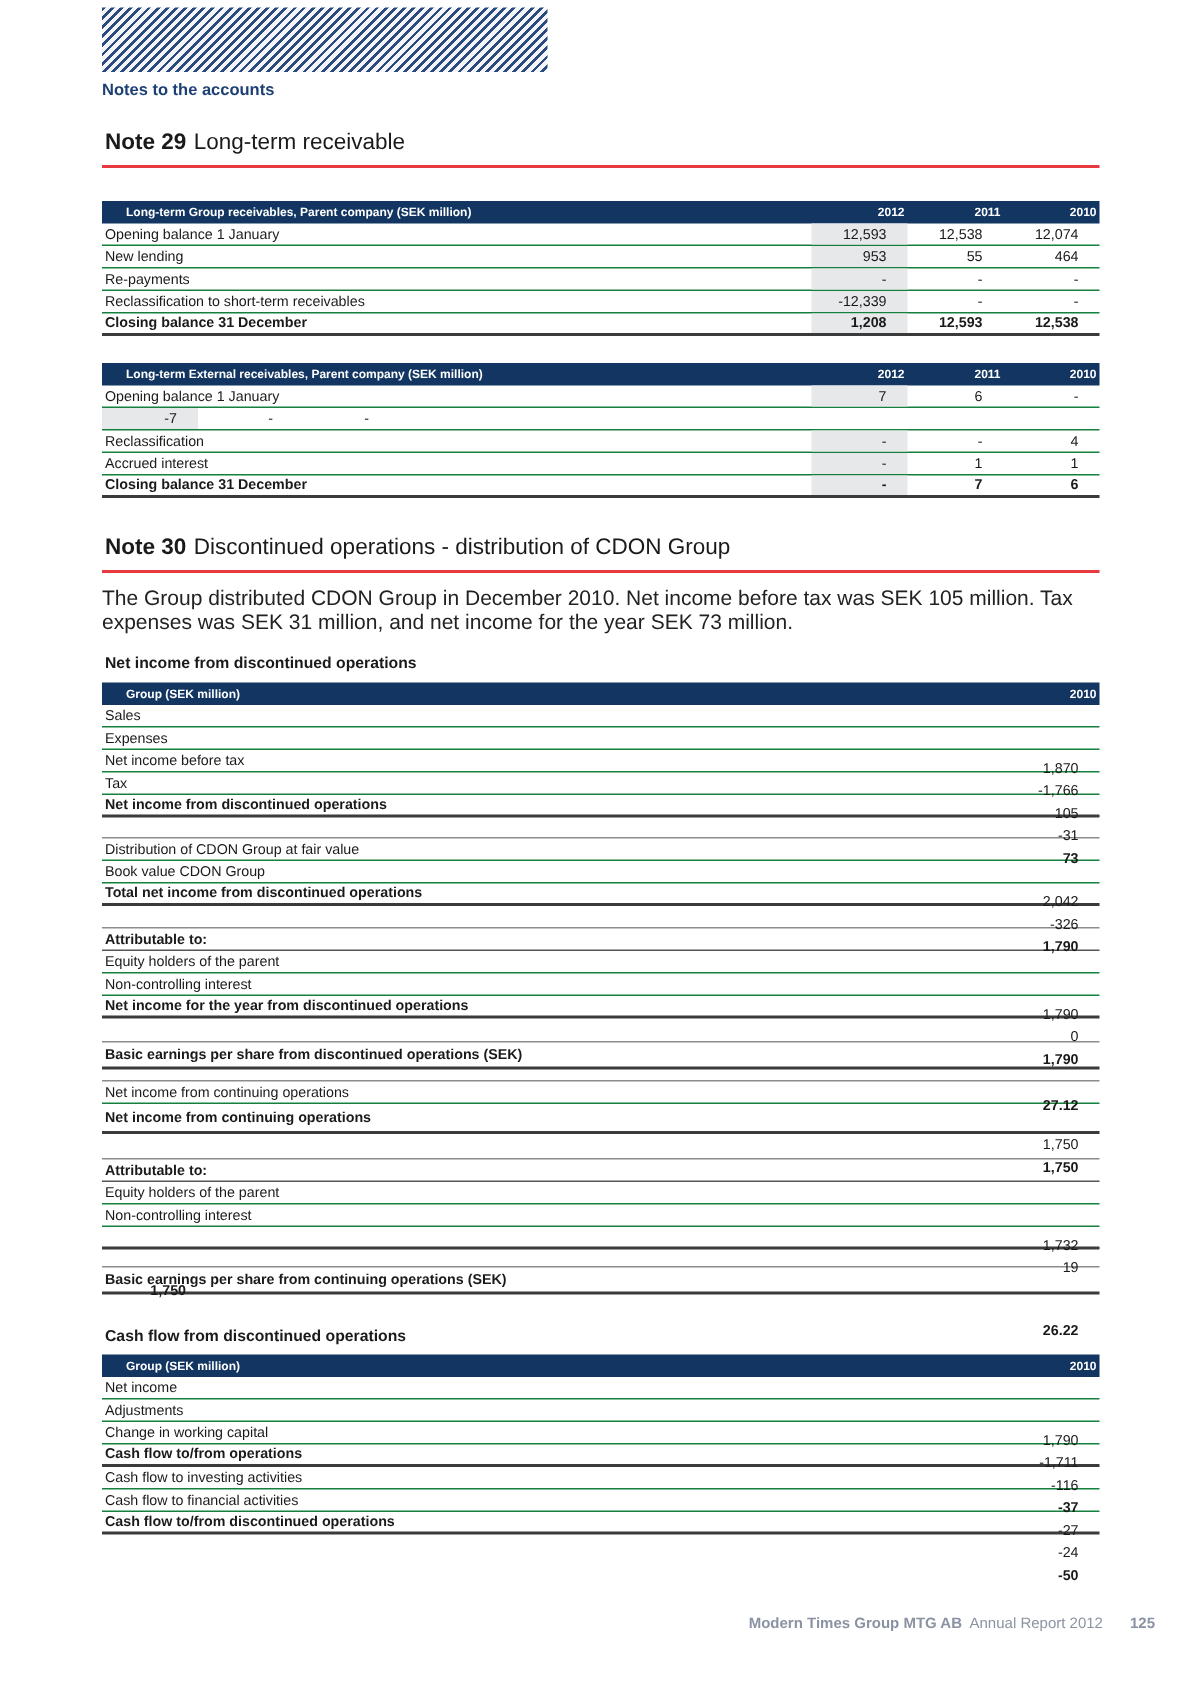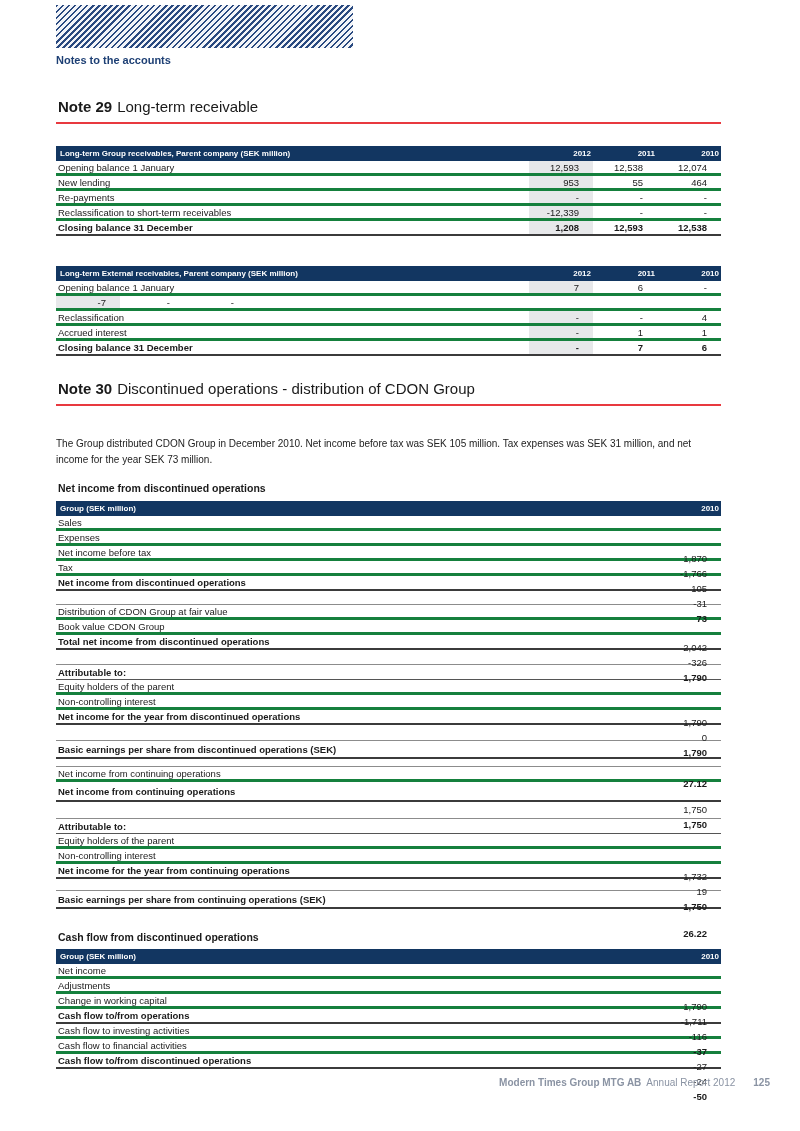--- a/index.html
+++ b/index.html
@@ -7,47 +7,47 @@
     --accent-red:#e8393f;
     --shaded-column:#e7e8ea;
     --footer-gray:#8a93a3;
     --hatch-navy:#2a4a80;
     --text-black:#1a1a1a;
     --brand-navy:#1d3f74;
   }
   *{margin:0;padding:0;box-sizing:border-box;}
   body{background:#fff;font-family:"Liberation Sans","DejaVu Sans",sans-serif;color:var(--text-black);}
   .page{position:relative;width:800px;height:1131px;background:#fff;overflow:hidden;}
-  .content{position:absolute;left:56px;top:0;width:665px;}
+  .content{position:absolute;left:68px;top:0;width:665px;}
 
   .hatch{margin-top:5px;width:297px;height:43px;
     background:repeating-linear-gradient(135deg,var(--hatch-navy) 0 1.8px,#f3f5f9 1.8px 4.3px);}
   .section-label{margin-top:6px;font-size:11px;font-weight:bold;color:var(--brand-navy);}
 
-  .note-heading{margin-top:32px;font-size:15px;padding-bottom:7px;padding-left:2px;
+  .note-heading{margin-top:20px;font-size:15px;padding-bottom:7px;padding-left:2px;
     border-bottom:2px solid var(--accent-red);}
   .note-number{font-weight:bold;margin-right:5px;}
 
-  .intro{margin-top:30px;font-size:10px;line-height:16px;color:#222;}
+  .intro{margin-top:8px;font-size:14px;line-height:16px;color:#222;}
 
   .subheading{font-size:10.5px;font-weight:bold;padding-left:2px;}
   .sub-income{margin-top:14px;}
   .sub-cashflow{margin-top:22px;}
 
-  .note-table{margin-top:30px;}
+  .note-table{margin-top:18px;}
   .note-table.first{margin-top:22px;}
   .note-table.income{margin-top:7px;}
   .note-table.cashflow{margin-top:6px;}
 
   .t-head{display:flex;align-items:center;background:var(--header-navy);color:#fff;
     height:15px;font-size:8px;font-weight:bold;}
-  .t-head-label{flex:1;padding-left:4px;}
+  .t-head-label{flex:1;padding-left:16px;}
   .t-head-year{width:64px;text-align:right;padding-right:2px;}
 
-  .t-row{display:flex;align-items:stretch;height:15px;border-bottom:3px solid #15803d;
+  .t-row{display:flex;align-items:stretch;height:15px;border-bottom:1px solid #15803d;
     font-size:9.5px;}
   .t-row .t-label{flex:1;padding-left:2px;display:flex;align-items:center;}
   .t-val{width:64px;display:flex;align-items:center;justify-content:flex-end;padding-right:14px;}
   .t-val.single{width:70px;margin-top:42px;}
   .t-val.shaded{background:var(--shaded-column);}
   .t-row.bold{font-weight:bold;border-bottom:2px solid #3b3b3b;}
   .t-row.hdr{border-bottom:1px solid #555;}
   .t-row.tall{height:18px;}
   .t-row.bold.tall2{height:20px;}
 
@@ -242,21 +242,20 @@
         </div>
         <div class="t-row">
           <span class="t-label">Equity holders of the parent</span>
           <span class="t-val single">1,732</span>
         </div>
         <div class="t-row">
           <span class="t-label">Non-controlling interest</span>
           <span class="t-val single">19</span>
         </div>
         <div class="t-row bold">
-          <span class="t-label">Net income for the year from continuing operations</span>
           <span class="t-val single">1,750</span>
         </div>
       </div>
     <div class="block blk-5">
         <div class="t-row bold tall">
           <span class="t-label">Basic earnings per share from continuing operations (SEK)</span>
           <span class="t-val single">26.22</span>
         </div>
       </div>
 

